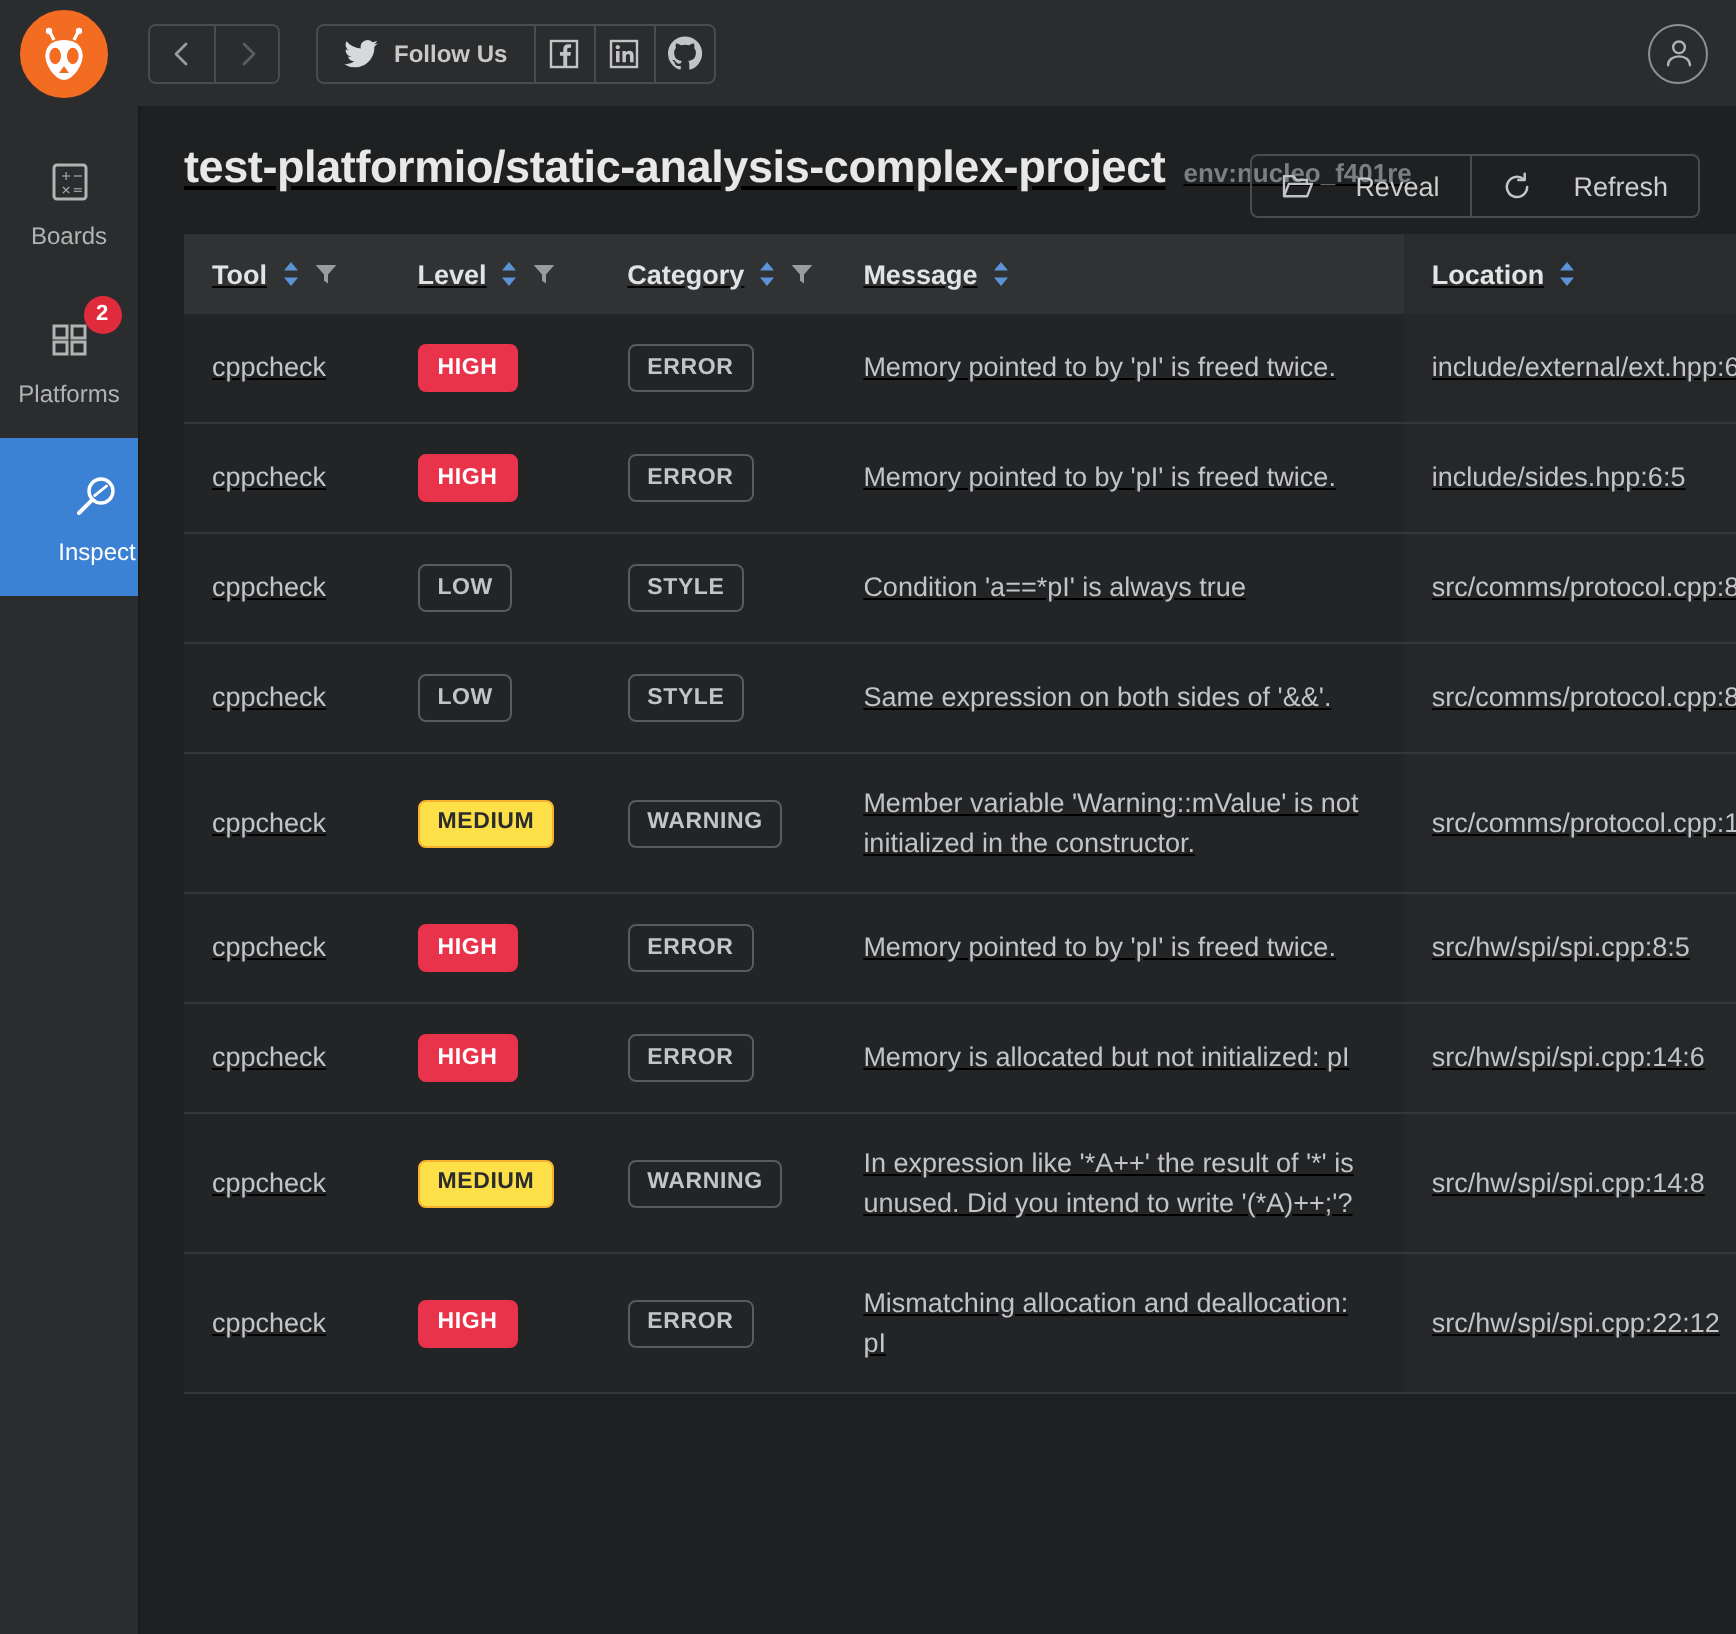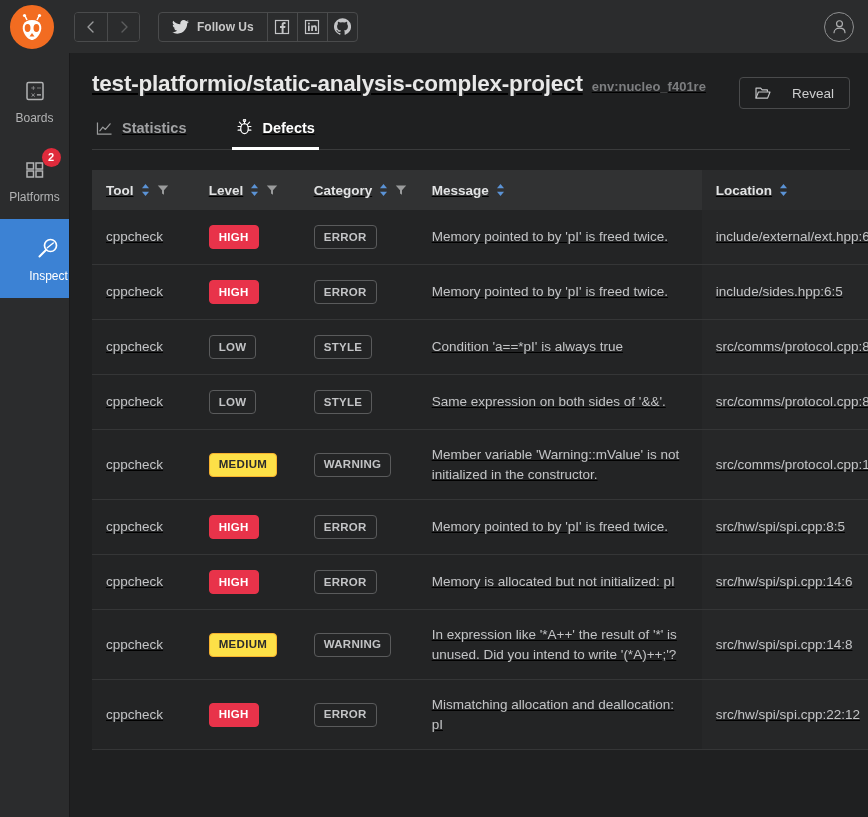--- a/index.html
+++ b/index.html
@@ -306,46 +306,35 @@
   </div>
 
   <div class="main">
 
     <div class="head-block">
       <div class="title-row">
         <span class="proj-title">test-platformio/static-analysis-complex-project</span>
         <span class="proj-env">env:nucleo_f401re</span>
       </div>
 
-      <div class="tabs-row">
-        <div class="tab">
-          <svg width="17" height="15" viewBox="0 0 18 16">
-            <path d="M1.5 1.5 V14 H16.5" stroke="#9a9b9c" stroke-width="1.3" fill="none"></path>
-            <path d="M4 10.5 L7.2 6.5 L10 9 L15 3" stroke="#9a9b9c" stroke-width="1.3" fill="none" stroke-linejoin="round" stroke-linecap="round"></path>
-          </svg>
-          <span>Statistics</span>
-        </div>
-        <div class="tab active">
-          <svg width="17" height="17" viewBox="0 0 18 18">
-            <ellipse cx="9" cy="10.2" rx="4" ry="5.2" stroke="#ffffff" stroke-width="1.3" fill="none"></ellipse>
-            <path d="M5 8 H2.2 M13 8 H15.8 M5.1 11.8 H2.2 M12.9 11.8 H15.8 M5.8 5.6 L3.6 3.4 M12.2 5.6 L14.4 3.4" stroke="#ffffff" stroke-width="1.2" stroke-linecap="round"></path>
-            <path d="M9 5 V2" stroke="#ffffff" stroke-width="1.2" stroke-linecap="round"></path>
-            <circle cx="9" cy="1.6" r="1.3" stroke="#ffffff" stroke-width="1.1" fill="none"></circle>
-          </svg>
-          <span>Defects</span>
-        </div>
-      </div>
 
       <div class="actions">
         <div class="action-btn">
           <svg width="16" height="14" viewBox="0 0 17 15">
             <path d="M1 13 V2.2 H6 L7.6 4.2 H13.2 V6.2" stroke="#c3c4c6" stroke-width="1.25" fill="none" stroke-linejoin="round"></path>
             <path d="M1 13 L3.6 6.4 H16 L13.4 13 Z" stroke="#c3c4c6" stroke-width="1.25" fill="none" stroke-linejoin="round"></path>
           </svg>
           <span>Reveal</span>
+        </div>
+        <div class="action-btn">
+          <svg width="15" height="15" viewBox="0 0 16 16">
+            <path d="M13.4 8 A5.4 5.4 0 1 1 11.6 3.9" stroke="#c3c4c6" stroke-width="1.35" fill="none" stroke-linecap="round"></path>
+            <path d="M12.1 0.9 V4.3 H8.7" stroke="#c3c4c6" stroke-width="1.35" fill="none" stroke-linecap="round" stroke-linejoin="round"></path>
+          </svg>
+          <span>Refresh</span>
         </div>
       </div>
     </div>
 
     <div class="table-wrap">
       <table>
         <colgroup>
           <col class="col-tool">
             <col class="col-level">
             <col class="col-cat">

